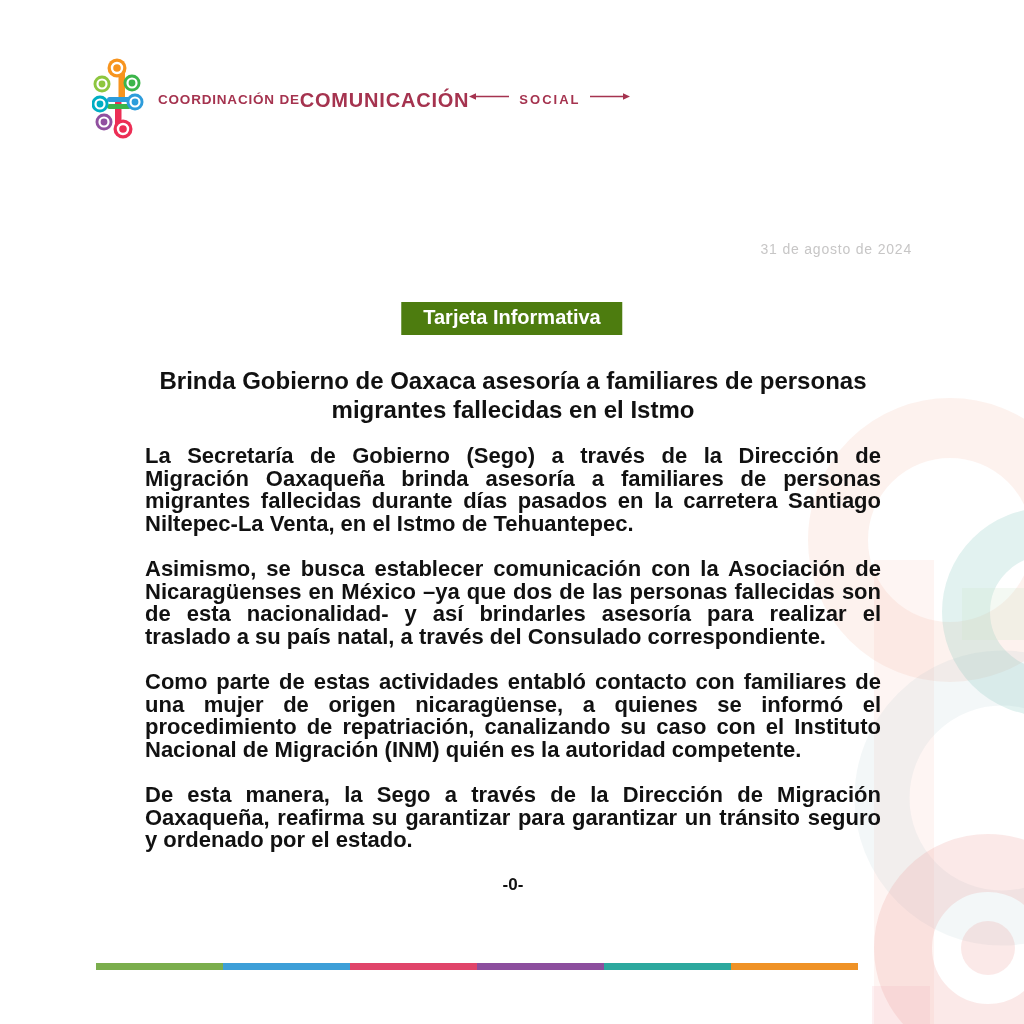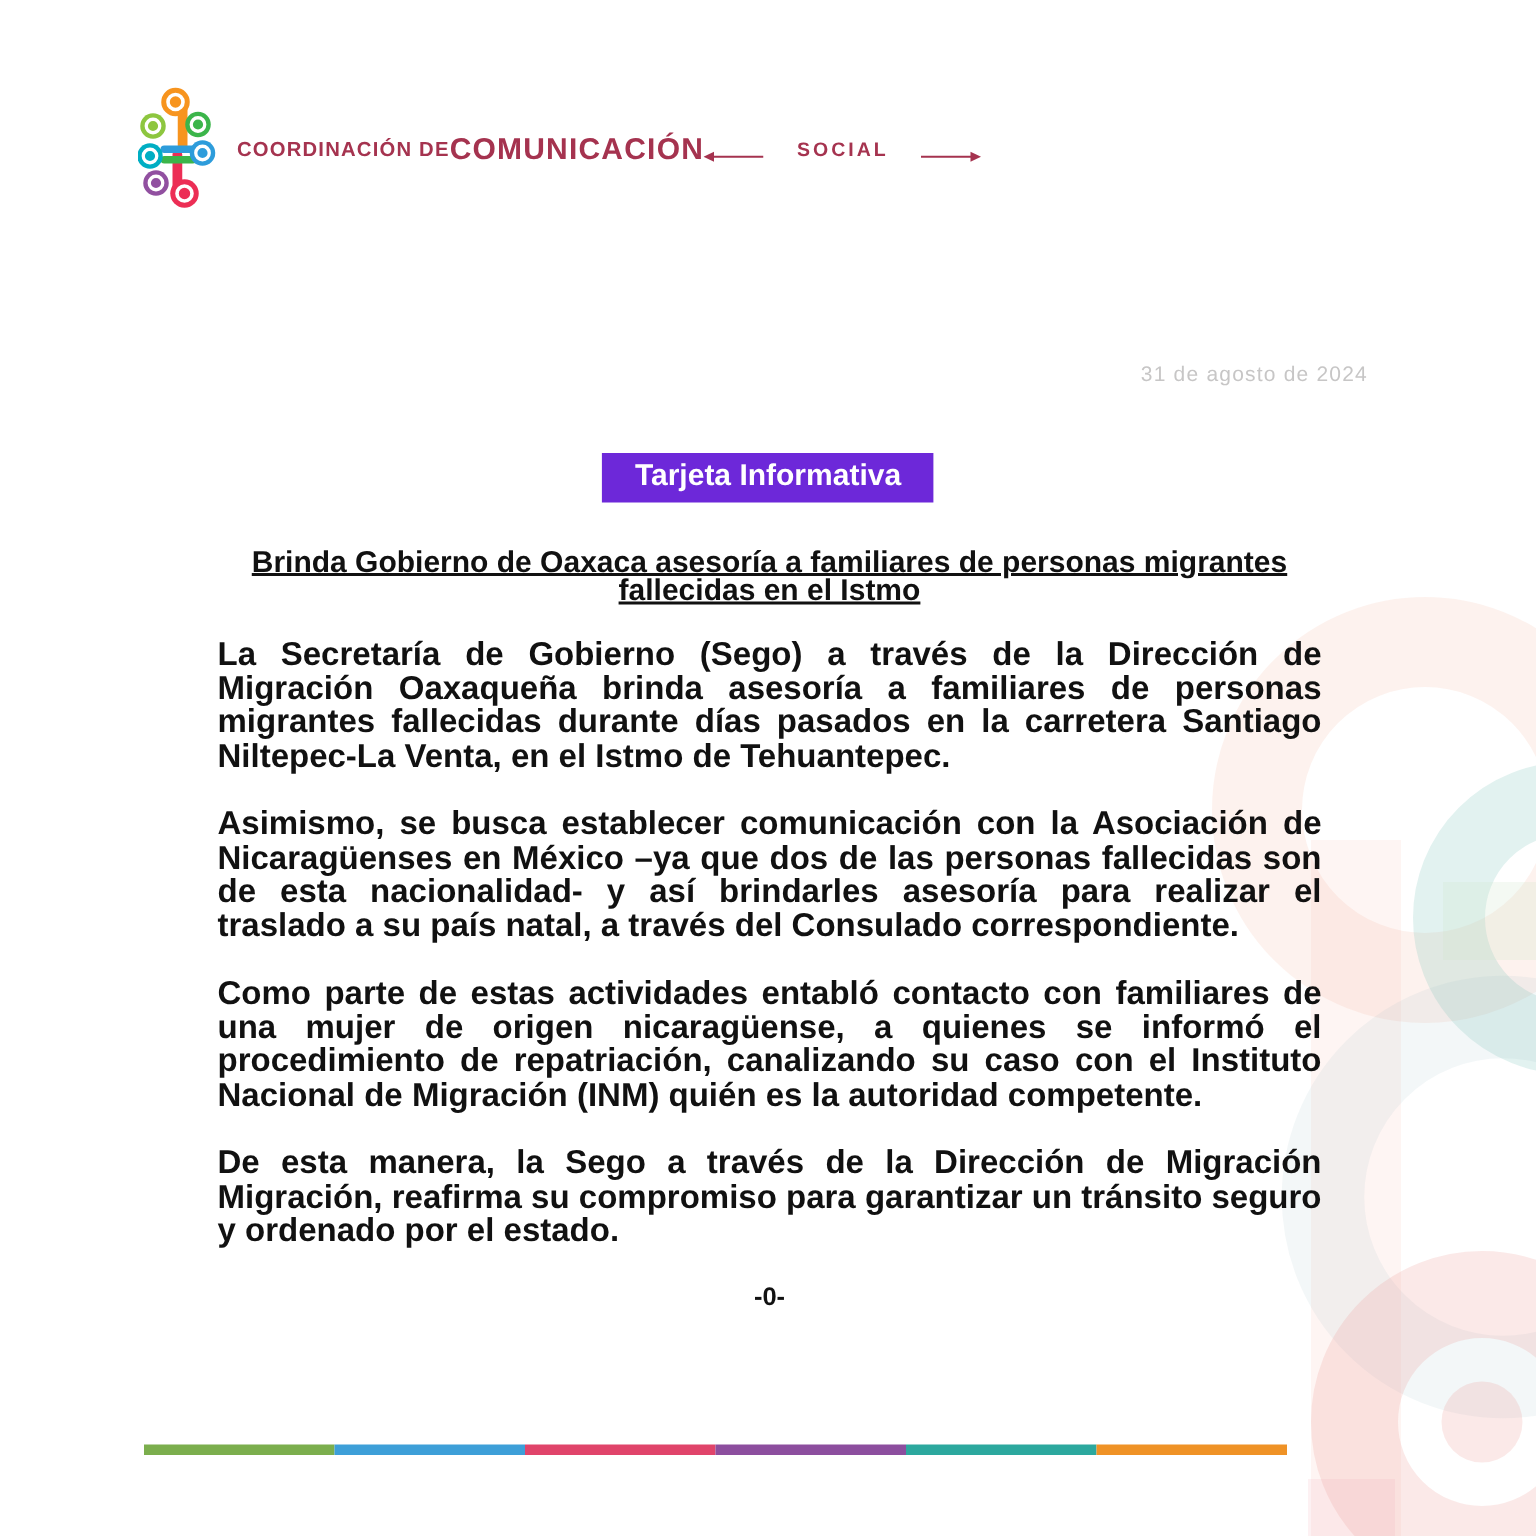--- a/index.html
+++ b/index.html
@@ -22,21 +22,21 @@
     display:flex; align-items:center; gap:10px;
   }
   .logo-icon svg { display:block; width:56px; height:88px; }
   .logo-text {
     display:flex; align-items:center;
     line-height:1.25;
   }
   .logo-line1 { font-size:13.5px; font-weight:600; letter-spacing:0.8px; }
   .logo-line2 { font-size:20px;  font-weight:800; letter-spacing:0.8px; }
   .logo-line3-row {
-    display:flex; align-items:flex-end; gap:22px; margin-top:1px;
+    display:flex; align-items:flex-start; gap:10px; margin-top:1px;
   }
   .logo-line3 { font-size:13px; font-weight:600; letter-spacing:2px; }
   .logo-arrow svg { display:block; }
   
   .doc-date {
     position:absolute; top:241px; right:112px;
     font-size:14px; letter-spacing:0.8px;
     color:#c7c6c6;
   }
   
@@ -48,21 +48,21 @@
     font-size:20px; font-weight:700;
     white-space:nowrap;
   }
   
   .content {
     position:absolute; left:145px; top:366px; width:736px;
   }
   .headline {
     margin:0 0 21px;
     text-align:center;
-    font-size:20px; font-weight:700; line-height:19px;text-decoration:underline;
+    font-size:24px; font-weight:700; line-height:29px;
   }
   .para {
     margin:0 0 23px;
     font-size:22px; line-height:22.5px;
     text-align:justify;
     font-weight:bold;
   }
   .end-mark {
     margin-top:8px;
     text-align:center;
@@ -146,28 +146,28 @@
             <line x1="0" y1="4.5" x2="35" y2="4.5" stroke="currentColor" stroke-width="1.4"></line>
             <polygon points="40,4.5 33,1.2 33,7.8" fill="currentColor"></polygon>
           </svg>
         </span>
       </span>
     </div>
   </div>
 
   <div class="doc-date">31 de agosto de 2024</div>
 
-  <div class="banner" style="background: #6d28d9;">Tarjeta Informativa</div>
+  <div class="banner" style="background: #4d7c0f;">Tarjeta Informativa</div>
 
   <div class="content">
     <h1 class="headline">Brinda Gobierno de Oaxaca asesoría a familiares de personas migrantes fallecidas en el Istmo</h1>
     <p class="para">La Secretaría de Gobierno (Sego) a través de la Dirección de Migración Oaxaqueña brinda asesoría a familiares de personas migrantes fallecidas durante días pasados en la carretera Santiago Niltepec-La Venta, en el Istmo de Tehuantepec.</p>
     <p class="para">Asimismo, se busca establecer comunicación con la Asociación de Nicaragüenses en México –ya que dos de las personas fallecidas son de esta nacionalidad- y así brindarles asesoría para realizar el traslado a su país natal, a través del Consulado correspondiente.</p>
     <p class="para">Como parte de estas actividades entabló contacto con familiares de una mujer de origen nicaragüense, a quienes se informó el procedimiento de repatriación, canalizando su caso con el Instituto Nacional de Migración (INM) quién es la autoridad competente.</p>
-    <p class="para">De esta manera, la Sego a través de la Dirección de Migración Migración, reafirma su compromiso para garantizar un tránsito seguro y ordenado por el estado.</p>
+    <p class="para">De esta manera, la Sego a través de la Dirección de Migración Oaxaqueña, reafirma su garantizar para garantizar un tránsito seguro y ordenado por el estado.</p>
     <div class="end-mark">-0-</div>
   </div>
 
   <div class="stripe">
     <div class="stripe-seg" style="background: rgb(123, 174, 77);"></div>
     <div class="stripe-seg" style="background: rgb(61, 159, 216);"></div>
     <div class="stripe-seg" style="background: rgb(224, 68, 106);"></div>
     <div class="stripe-seg" style="background: rgb(140, 78, 158);"></div>
     <div class="stripe-seg" style="background: rgb(44, 168, 158);"></div>
     <div class="stripe-seg" style="background: rgb(239, 146, 38);"></div>

